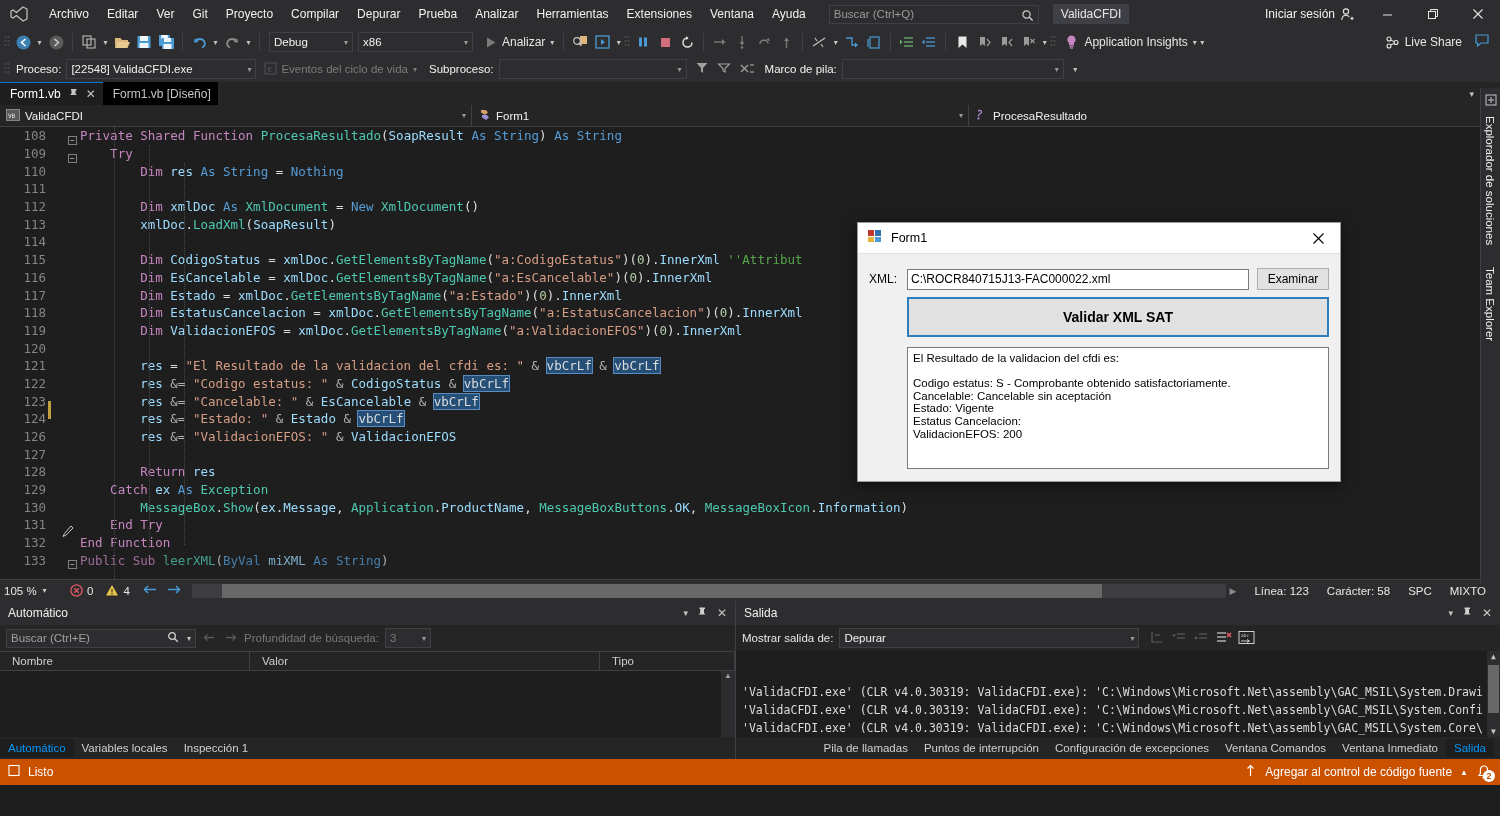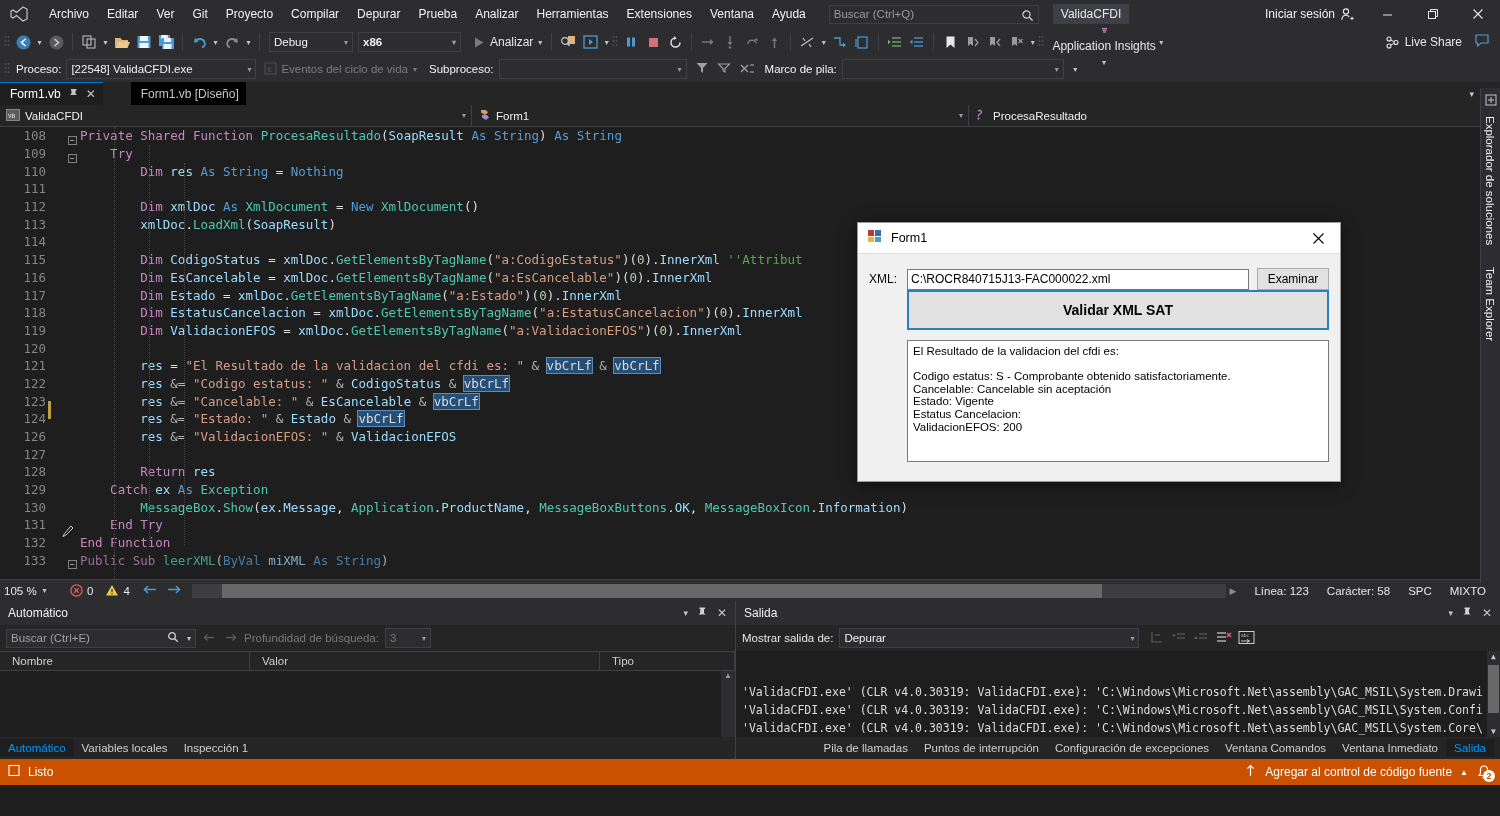--- a/index.html
+++ b/index.html
@@ -52,32 +52,32 @@
   .tb-ico { width: 22px; height: 22px; display:flex; align-items:center; justify-content:center; }
   .tb-caret { width: 11px; height: 22px; display:flex; align-items:center; justify-content:center;
     font-size: 8px; color: #c5c5c5; }
   .combo {
     height: 20px; border: 1px solid #3f3f46; background:#2d2d30; color:#f1f1f1;
     font-size: 11.5px; display:flex; align-items:center; padding: 0 4px; position: relative;
   }
   .combo .cv { flex: 1; white-space: nowrap; overflow: hidden; }
   .combo .carr { font-size: 8px; color: #9a9a9a; margin-left: 4px; }
   .cont-btn { display:flex; align-items:center; gap:5px; font-size:12px; color:#e6e6e6; padding: 0 4px;}
-  .ai-btn { display:flex; align-items:center; gap:5px; font-size:12px; color:#e6e6e6;flex-direction:column; }
+  .ai-btn { display:flex; align-items:center; gap:5px; font-size:12px; color:#e6e6e6; }
 
   
   .toolbar2 {
     height: 26px; background: #2d2d30; display:flex; align-items:center;
     padding-left: 4px; font-size: 11.5px; color: #f1f1f1;
   }
   .t2label { margin: 0 5px 0 4px; white-space: nowrap; }
   .t2label.dim { color: #7c7c7c; }
 
   
-  .tabstrip { height: 23px; background: #252526; display: flex; align-items: center; position: relative; gap: 28px;}
+  .tabstrip { height: 23px; background: #252526; display: flex; align-items: center; position: relative;}
   .tab {
     height: 23px; display: flex; align-items: center; padding: 0 7px 0 10px; font-size: 12px;
     background: #000000; color: #c5c5c5; gap: 7px;
   }
   .tab.active { background: #1e1e1e; color: #ffffff; border-top: 1px solid #0078d4; }
   .tab.active .tabtext { color: #ffffff; }
   .tab-x { font-size: 12px; color: #c5c5c5; line-height: 1; }
   .tabstrip-right { position:absolute; right: 4px; top: 3px; display:flex; gap: 10px; align-items:center;}
 
   
@@ -203,21 +203,21 @@
   .f1-input {
     flex: 1; height: 21px; background:#fff; border:1px solid #7a7a7a; font-size: 12px;
     color: #000; padding: 0 3px; line-height: 19px; font-family: "Liberation Sans", sans-serif;
   }
   .f1-btn {
     width: 72px; height: 22px; background: #e1e1e1; border: 1px solid #adadad;
     font-size: 12px; color: #000; display:flex; align-items:center; justify-content:center;
     font-family: "Liberation Sans", sans-serif;
   }
   .f1-bigbtn {
-    margin-top: 0; height: 40px; background: #e1e1e1; border: 2px solid #2d7ebd;
+    margin-top: 7px; height: 40px; background: #e1e1e1; border: 2px solid #2d7ebd;
     display:flex; align-items:center; justify-content:center;
     font-size: 14px; font-weight: bold; color: #000;
   }
   .f1-text {
     margin-top: 10px; height: 122px; background:#fff; border: 1px solid #7a7a7a;
     font-size: 11.5px; color: #000; padding: 4px 5px; line-height: 12.6px;
     font-family: "Liberation Sans", sans-serif; white-space: pre-wrap;
   }
 </style>
 </head>
@@ -355,21 +355,21 @@
           <path d="M13 7 C11 3 5 3 3.5 7 C2.5 9.5 4 12 6 12.5" fill="none" stroke="#8a8a8a" stroke-width="1.8"></path>
           <path d="M13 3 L14 7.5 L9.5 7" fill="#8a8a8a"></path>
         </svg>
     </div>
     <div class="tb-caret">▾</div>
     <div class="tb-sep"></div>
     <div class="combo" style="width:84px;margin-left:4px;">
       <span class="cv">Debug</span>
       <span class="carr">▾</span>
     </div>
-    <div class="combo" style="width:103px;margin-left:5px;font-weight:bold;">
+    <div class="combo" style="width:115px;margin-left:5px;">
       <span class="cv">x86</span>
       <span class="carr">▾</span>
     </div>
     <div class="cont-btn" style="margin-left:8px">
       <svg width="12" height="13" viewBox="0 0 12 13">
           <path d="M2 1.5 L10.5 6.5 L2 11.5 Z" fill="#7a7a7a"></path>
         </svg>
       <span>Analizar</span>
       <span style="font-size:8px;color:#c5c5c5">▾</span>
     </div>

